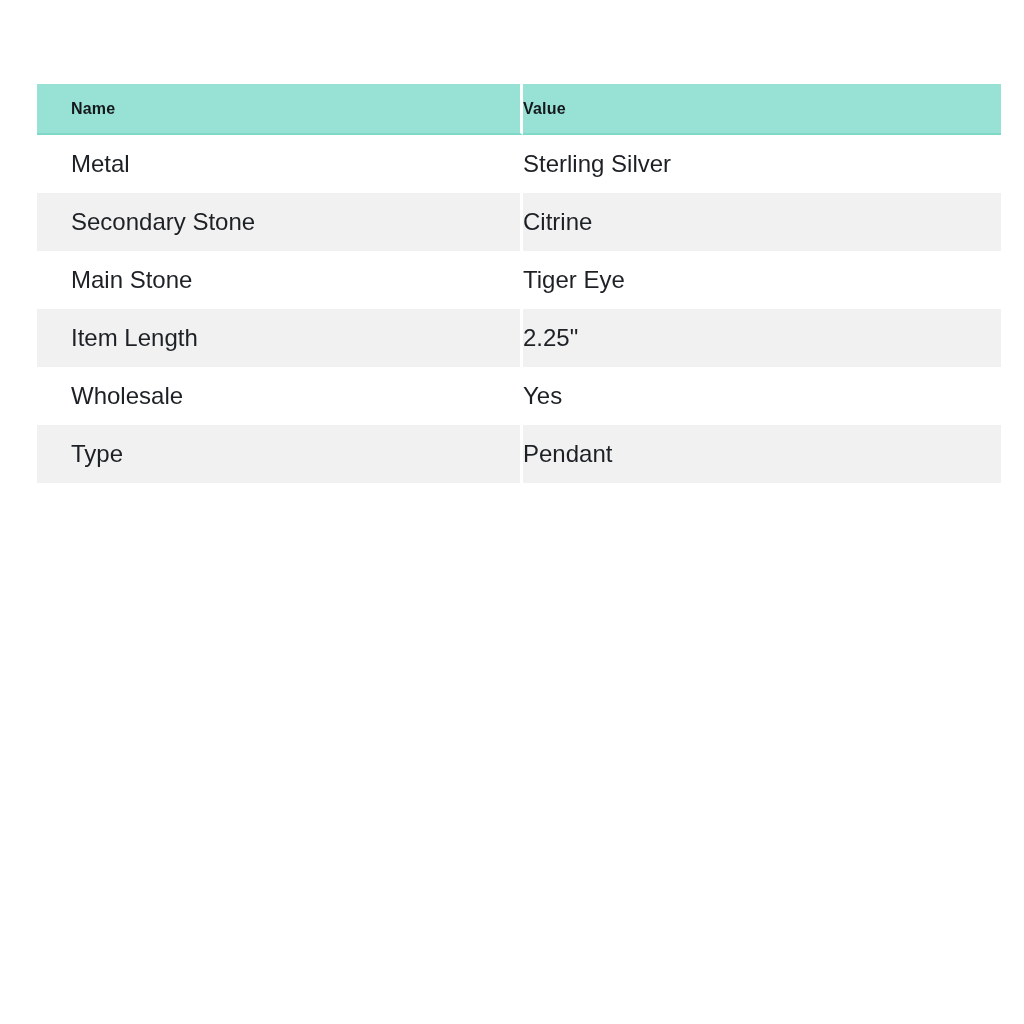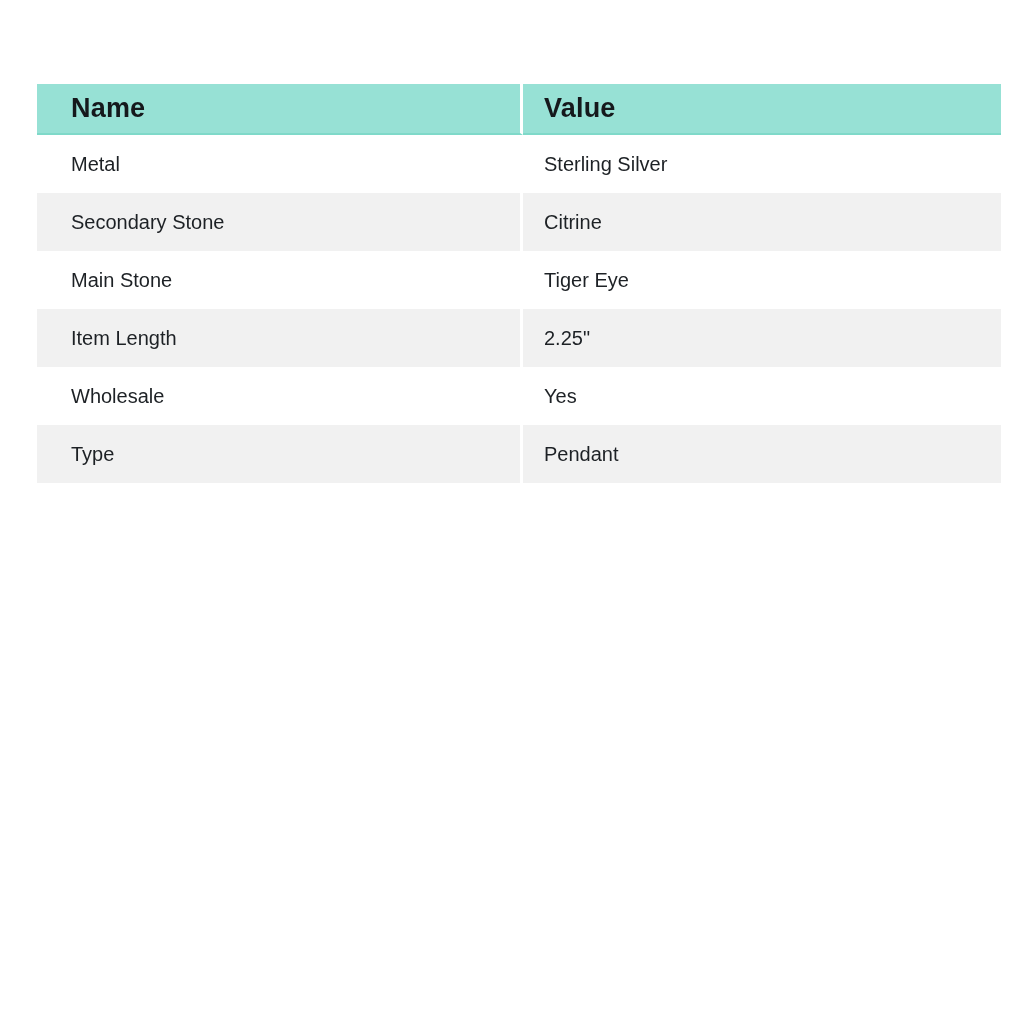--- a/index.html
+++ b/index.html
@@ -30,34 +30,33 @@
     vertical-align: middle;
   }
   table.specs th:first-child,
   table.specs td:first-child {
     width: 486px;
     border-right: 3px solid #ffffff;
     padding-left: 34px;
   }
   table.specs th:last-child,
   table.specs td:last-child {
-    padding-left: 21px;
   }
   table.specs th {
     height: 51px;
     background: #97e1d5;
     border-bottom: 2px solid #7fd9c9;
-    font-size: 27px;
+    font-size: 16px;
     font-weight: 600;
     color: #15191c;
     letter-spacing: 0.2px;
   }
   table.specs td {
     height: 58px;
-    font-size: 20px;
+    font-size: 24px;
     font-weight: 400;
     color: #1d2125;
   }
   table.specs tbody tr:nth-child(even) td {
     background: #f1f1f1;
   }
   table.specs tbody tr:nth-child(odd) td {
     background: #ffffff;
   }
 </style>

